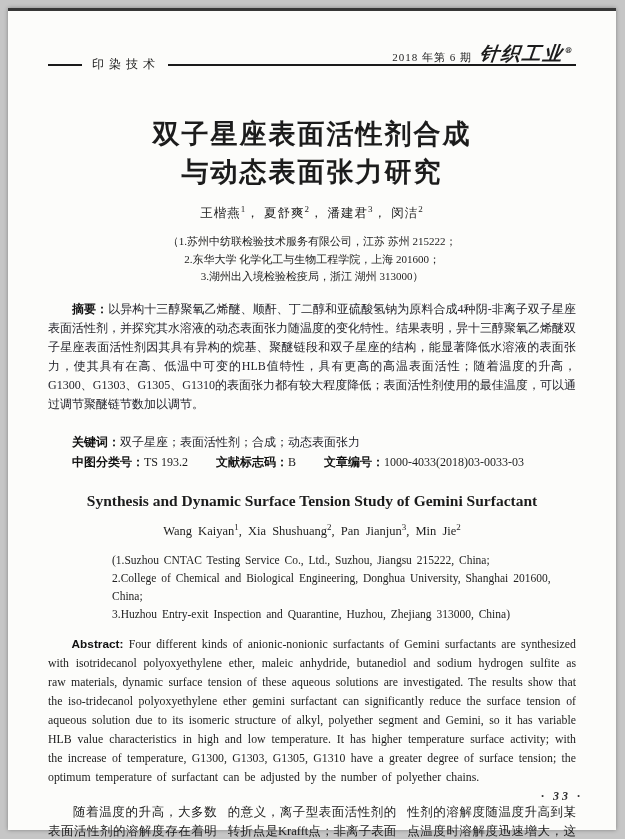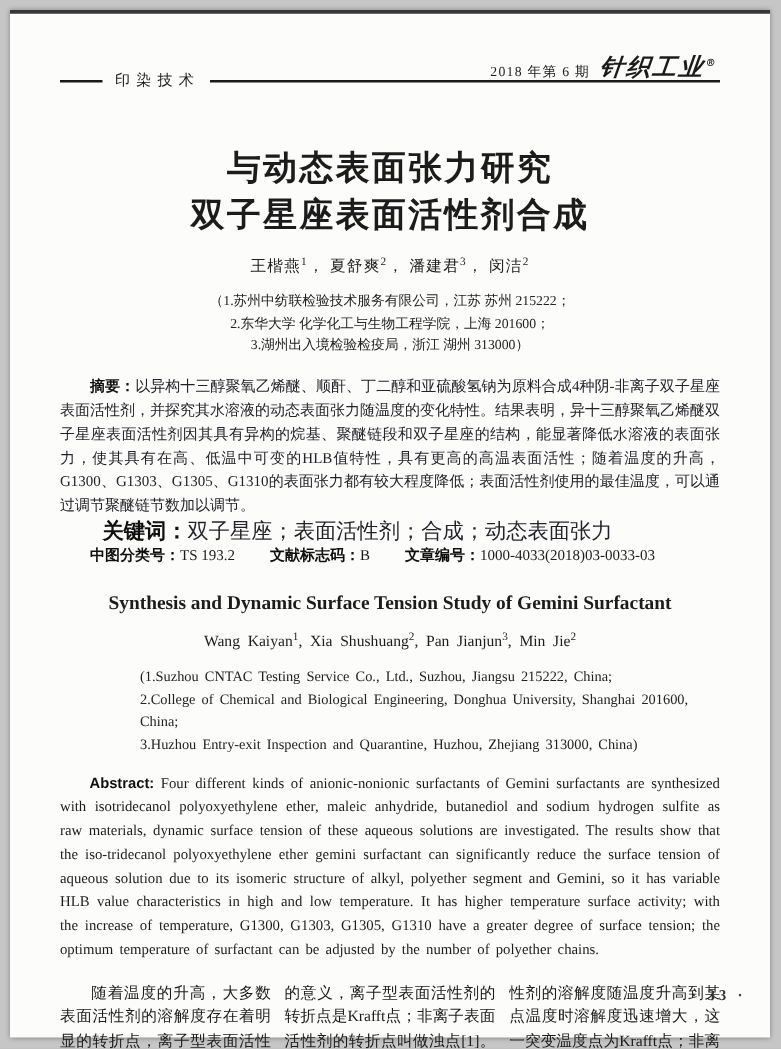--- a/index.html
+++ b/index.html
@@ -54,41 +54,41 @@
   .cn-affils { margin-top: 11px; text-align: center; font-size: 11px; line-height: 17.5px; color: #222; }
   .cn-affils div { white-space: nowrap; }
 
   
   .cn-abstract {
     margin-top: 14px; font-size: 12px; line-height: 19px;
     text-align: justify; color: #23232b;
   }
   .cn-abstract .para { text-indent: 2em; }
   .block-label { font-weight: bold; font-family: "Liberation Sans", "DejaVu Sans", sans-serif; color: #111; }
-  .cn-keywords { margin-top: 1px; font-size: 17px; line-height: 19px; text-indent: 2em; color: #23232b; }
+  .cn-keywords { margin-top: 19px; font-size: 12px; line-height: 19px; text-indent: 2em; color: #23232b; }
   .cn-class { margin-top: 1px; font-size: 12px; line-height: 19px; text-indent: 2em; }
   .cn-class .gap { display: inline-block; width: 28px; }
 
   
   .en-title { margin-top: 20px; text-align: center; font-size: 15.5px; font-weight: bold; }
   .en-authors { margin-top: 12px; text-align: center; font-size: 12.5px; word-spacing: 3px; }
   .en-affils { margin-top: 12px; font-size: 11.5px; line-height: 18px; padding-left: 64px; word-spacing: 2px; color: #222; }
   .en-abstract { margin-top: 12px; font-size: 11.8px; line-height: 19px; text-align: justify; text-justify: inter-word; word-spacing: 2px; }
   .en-abstract .para { text-indent: 2em; }
   .en-keywords { margin-top: 2px; font-size: 11.8px; line-height: 19px; text-indent: 2em; word-spacing: 2px; }
 
   
   .body-cols { margin-top: 16px; display: flex; gap: 11px; }
   .body-col { flex: 1; font-size: 12.5px; line-height: 19.5px; text-align: justify; color: #1b1b1b; }
   .body-col.first p { text-indent: 2em; }
 
   
   .page-num {
-    position: absolute; right: 19px; bottom: 26px;
-    font-size: 12px; letter-spacing: 3px; font-weight: bold; color: #333;
+    position: absolute; right: 33px; bottom: 26px;
+    font-size: 12px; letter-spacing: 3px; font-weight: bold; color: #333; font-style: italic;
   }
 </style>
 </head>
 <body>
 
 <div class="scan">
   <div class="page">
 
     <div class="header">
       <div class="header-meta">
@@ -96,22 +96,22 @@
         <span class="journal-logo"><span>针织工业</span><sup>®</sup></span>
       </div>
       <div class="header-line-row">
         <span class="rule-seg rule-short"></span>
         <span class="section-label">印染技术</span>
         <span class="rule-seg rule-long"></span>
       </div>
     </div>
 
     <h1 class="cn-title">
+      <div>双子星座表面活性剂合成</div>
       <div>与动态表面张力研究</div>
-      <div>双子星座表面活性剂合成</div>
     </h1>
 
     <div class="cn-authors">
       <span class="author"><span>王楷燕</span><sup>1</sup><span>，</span></span>
       <span class="author"><span>夏舒爽</span><sup>2</sup><span>，</span></span>
       <span class="author"><span>潘建君</span><sup>3</sup><span>，</span></span>
       <span class="author"><span>闵洁</span><sup>2</sup><span></span></span>
     </div>
 
     <div class="cn-affils">

